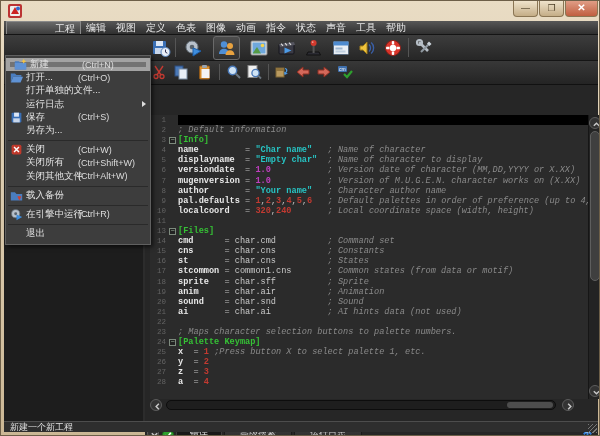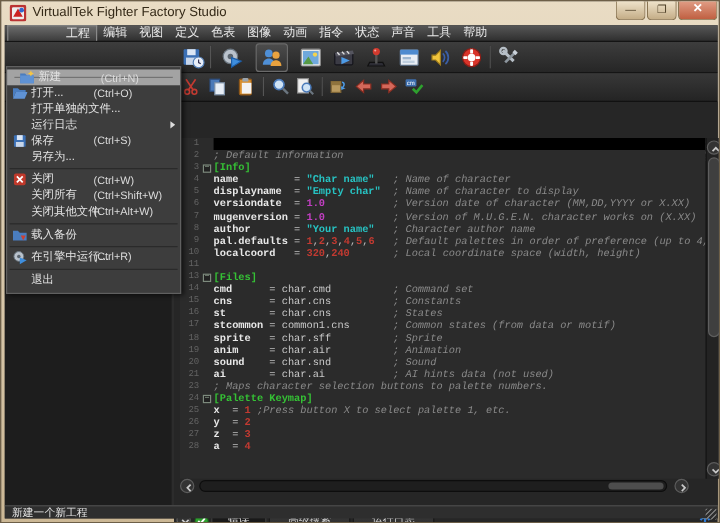--- a/index.html
+++ b/index.html
@@ -85,21 +85,21 @@
   .tabsrow{position:absolute;left:0px;top:340px;width:453px;height:16px;background:#262626;}
   .tab{position:absolute;top:0;height:16px;font-size:9px;color:#d2d2d2;text-align:center;
        line-height:15px;background:linear-gradient(#3d3d3d,#2a2a2a);border:1px solid #1a1a1a;
        border-radius:3px 3px 0 0;}
   .tab.active{background:#191919;border-color:#3e3e3e;color:#e5e5e5;}
   .uparrow{position:absolute;width:13px;height:13px;}
   
   .menu{position:absolute;left:1px;top:34px;width:146px;height:190px;background:#3d3d3d;
         border:1px solid #606060;box-shadow:2px 2px 4px rgba(0,0,0,.6);z-index:60;padding-top:2px;}
   .mitem{position:relative;height:13.2px;display:flex;align-items:center;font-size:9.5px;color:#e3e3e3;}
-  .mitem.hl{border:6px solid #a3a3a3;background:#737373;}
+  .mitem.hl{border:4px solid #a3a3a3;background:#737373;}
   .mico{width:20px;flex:none;text-align:center;}
   .mico svg{vertical-align:middle;}
   .mlabel{flex:none;white-space:nowrap;}
   .msc{position:absolute;left:72px;white-space:nowrap;color:#dcdcdc;font-size:9px;}
   .marr{position:absolute;right:4px;width:0;height:0;border-left:4px solid #ddd;
         border-top:3.5px solid transparent;border-bottom:3.5px solid transparent;}
   .msep{height:4px;border-bottom:1px solid #2a2a2a;margin:0 2px 2px 2px;}
   
   .statusbar{position:absolute;left:0;top:400px;width:594px;height:11px;background:#2e2e2e;
              border-top:1px solid #4d4d4d;color:#e2e2e2;font-size:9px;line-height:10px;padding-left:6px;}
@@ -113,21 +113,20 @@
 
   <div class="titlebar">
     <span class="app-icon">
       <svg width="14" height="14" viewBox="0 0 14 14">
           <rect x="0" y="0" width="14" height="14" rx="2" fill="#b33"></rect>
           <rect x="2" y="2" width="10" height="10" rx="1" fill="#eee"></rect>
           <path d="M3 10 L7 3 L11 10 Z" fill="#c22"></path>
           <circle cx="10" cy="4.5" r="2" fill="#36c"></circle>
         </svg>
     </span>
-    <span class="title-text">VirtuallTek Fighter Factory Studio</span>
     <div class="winbtn btn-min">—</div>
     <div class="winbtn btn-max">❐</div>
     <div class="winbtn btn-close">✕</div>
   </div>
 
   <div class="client">
 
     <div class="menubar" id="menubar">
         <span class="mb-item active">工程</span>
         <span class="mb-item">编辑</span>
@@ -329,20 +328,21 @@
             <div class="crow"><span class="ln">11</span><span class="foldc"></span><span class="ct"></span></div>
             <div class="crow"><span class="ln">13</span><span class="foldc"><span class="foldbox">−</span></span><span class="ct"><span class="s">[Files]</span></span></div>
             <div class="crow"><span class="ln">14</span><span class="foldc"></span><span class="ct"><span class="k">cmd      </span><span class="eq">= </span><span class="val">char.cmd          </span><span class="c">; Command set</span></span></div>
             <div class="crow"><span class="ln">15</span><span class="foldc"></span><span class="ct"><span class="k">cns      </span><span class="eq">= </span><span class="val">char.cns          </span><span class="c">; Constants</span></span></div>
             <div class="crow"><span class="ln">16</span><span class="foldc"></span><span class="ct"><span class="k">st       </span><span class="eq">= </span><span class="val">char.cns          </span><span class="c">; States</span></span></div>
             <div class="crow"><span class="ln">17</span><span class="foldc"></span><span class="ct"><span class="k">stcommon </span><span class="eq">= </span><span class="val">common1.cns       </span><span class="c">; Common states (from data or motif)</span></span></div>
             <div class="crow"><span class="ln">18</span><span class="foldc"></span><span class="ct"><span class="k">sprite   </span><span class="eq">= </span><span class="val">char.sff          </span><span class="c">; Sprite</span></span></div>
             <div class="crow"><span class="ln">19</span><span class="foldc"></span><span class="ct"><span class="k">anim     </span><span class="eq">= </span><span class="val">char.air          </span><span class="c">; Animation</span></span></div>
             <div class="crow"><span class="ln">20</span><span class="foldc"></span><span class="ct"><span class="k">sound    </span><span class="eq">= </span><span class="val">char.snd          </span><span class="c">; Sound</span></span></div>
             <div class="crow"><span class="ln">21</span><span class="foldc"></span><span class="ct"><span class="k">ai       </span><span class="eq">= </span><span class="val">char.ai           </span><span class="c">; AI hints data (not used)</span></span></div>
+            <div class="crow"><span class="ln">22</span><span class="foldc"></span><span class="ct"></span></div>
             <div class="crow"><span class="ln">23</span><span class="foldc"></span><span class="ct"><span class="c">; Maps character selection buttons to palette numbers.</span></span></div>
             <div class="crow"><span class="ln">24</span><span class="foldc"><span class="foldbox">−</span></span><span class="ct"><span class="s">[Palette Keymap]</span></span></div>
             <div class="crow"><span class="ln">25</span><span class="foldc"></span><span class="ct"><span class="k">x  </span><span class="eq">= </span><span class="red">1</span><span class="eq"> </span><span class="c">;Press button X to select palette 1, etc.</span></span></div>
             <div class="crow"><span class="ln">26</span><span class="foldc"></span><span class="ct"><span class="k">y  </span><span class="eq">= </span><span class="red">2</span></span></div>
             <div class="crow"><span class="ln">27</span><span class="foldc"></span><span class="ct"><span class="k">z  </span><span class="eq">= </span><span class="red">3</span></span></div>
             <div class="crow"><span class="ln">28</span><span class="foldc"></span><span class="ct"><span class="k">a  </span><span class="eq">= </span><span class="red">4</span></span></div>
           </div>
 
         <div class="vscroll">
           <div class="vthumb"></div>

